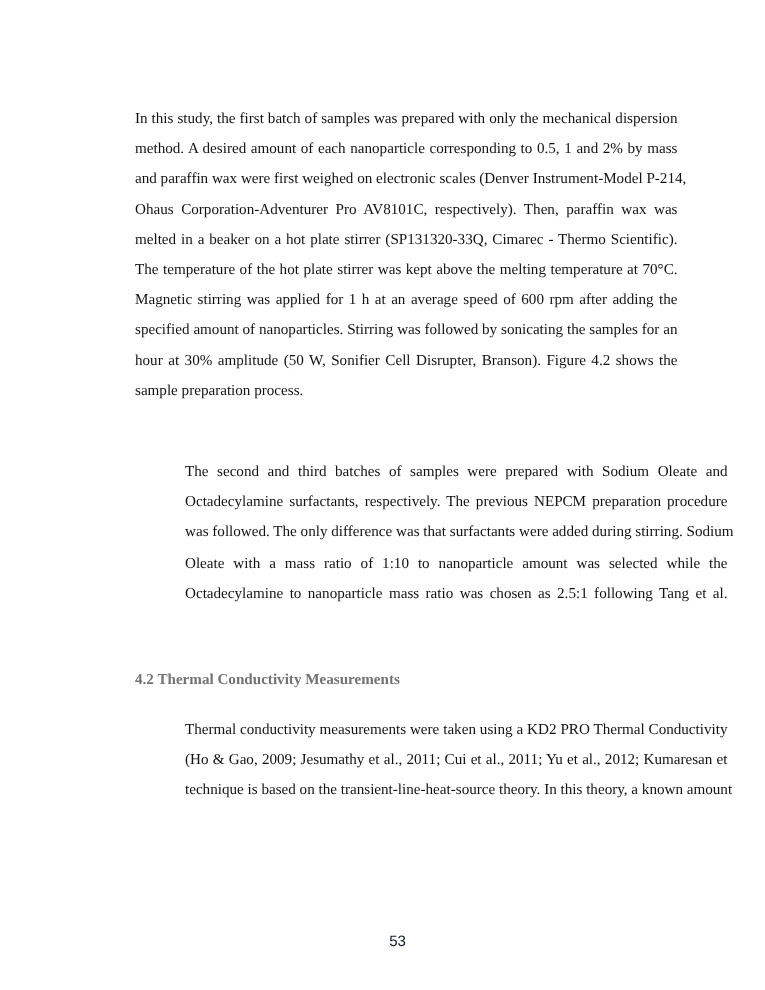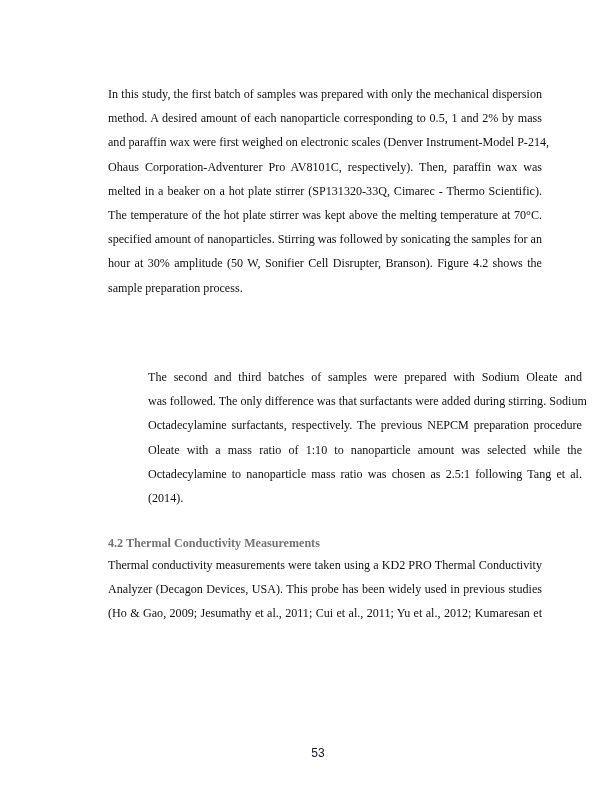--- a/index.html
+++ b/index.html
@@ -13,54 +13,54 @@
     display: block; height: 24.2px; line-height: 16px;
     text-align: justify; text-align-last: justify; white-space: nowrap; overflow: visible;
   }
   .line.last { text-align-last: left; }
   .p1 { top: 86px; }
   .p2 { top: 369px; margin-left: 40px; }
   .heading {
     position: absolute; left: 108px; top: 536px;
     font-family: "Liberation Serif", serif; font-weight: bold; font-size: 12.1px; color: #737373;
   }
-  .p3 { top: 557px; }
+  .p3 { top: 575px; margin-left: 40px; }
   .page-number {
     position: absolute; left: 12px; width: 612px; top: 746px; text-align: center;
     font-family: Liberation Sans, sans-serif; font-size: 12px; color: #0f172a;
   }
 </style>
 </head>
 <body>
 
 <div class="page">
 
   <div class="text-block p1">
     <span class="line">In this study, the first batch of samples was prepared with only the mechanical dispersion</span>
     <span class="line">method. A desired amount of each nanoparticle corresponding to 0.5, 1 and 2% by mass</span>
     <span class="line">and paraffin wax were first weighed on electronic scales (Denver Instrument-Model P-214,</span>
     <span class="line">Ohaus Corporation-Adventurer Pro AV8101C, respectively). Then, paraffin wax was</span>
     <span class="line">melted in a beaker on a hot plate stirrer (SP131320-33Q, Cimarec - Thermo Scientific).</span>
     <span class="line">The temperature of the hot plate stirrer was kept above the melting temperature at 70°C.</span>
+    <span class="line">Magnetic stirring was applied for 1 h at an average speed of 600 rpm after adding the</span>
     <span class="line">specified amount of nanoparticles. Stirring was followed by sonicating the samples for an</span>
     <span class="line">hour at 30% amplitude (50 W, Sonifier Cell Disrupter, Branson). Figure 4.2 shows the</span>
     <span class="line last">sample preparation process.</span>
   </div>
 
   <div class="text-block p2">
     <span class="line">The second and third batches of samples were prepared with Sodium Oleate and</span>
+    <span class="line">Octadecylamine surfactants, respectively. The previous NEPCM preparation procedure</span>
     <span class="line">was followed. The only difference was that surfactants were added during stirring. Sodium</span>
-    <span class="line">Octadecylamine surfactants, respectively. The previous NEPCM preparation procedure</span>
     <span class="line">Oleate with a mass ratio of 1:10 to nanoparticle amount was selected while the</span>
     <span class="line">Octadecylamine to nanoparticle mass ratio was chosen as 2.5:1 following Tang et al.</span>
-    <span class="line last">(2014).</span>
   </div>
 
   <div class="heading">4.2 Thermal Conductivity Measurements</div>
 
   <div class="text-block p3">
     <span class="line">Thermal conductivity measurements were taken using a KD2 PRO Thermal Conductivity</span>
-    <span class="line">Analyzer (Decagon Devices, USA). This probe has been widely used in previous studies</span>
     <span class="line">(Ho &amp; Gao, 2009; Jesumathy et al., 2011; Cui et al., 2011; Yu et al., 2012; Kumaresan et</span>
+    <span class="line">technique is based on the transient-line-heat-source theory. In this theory, a known amount</span>
   </div>
 
   <div class="page-number">53</div>
 </div>
 
 </body></html>

